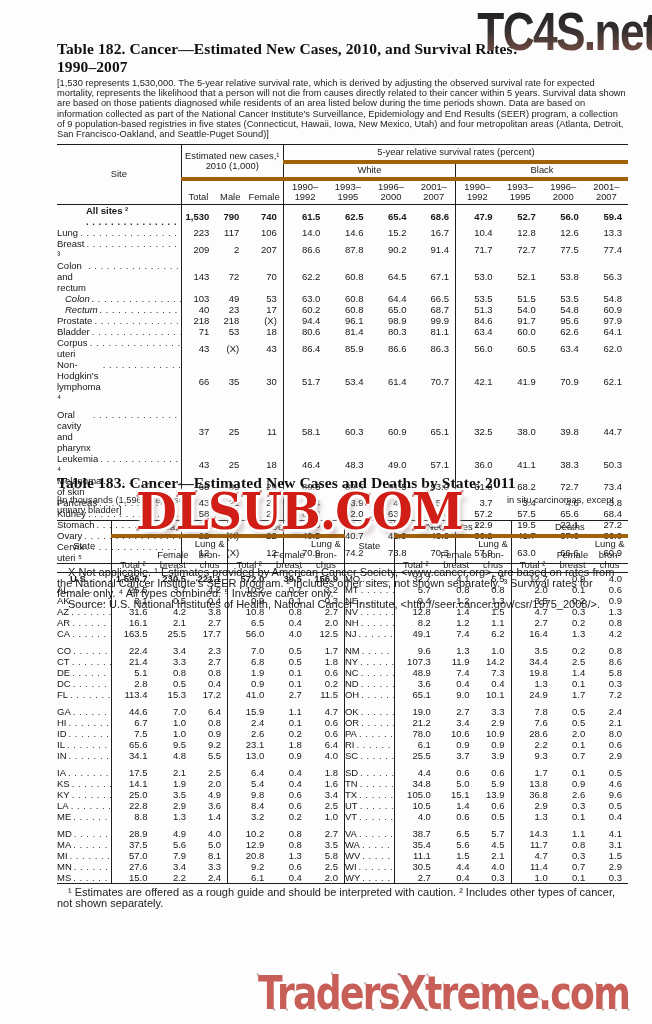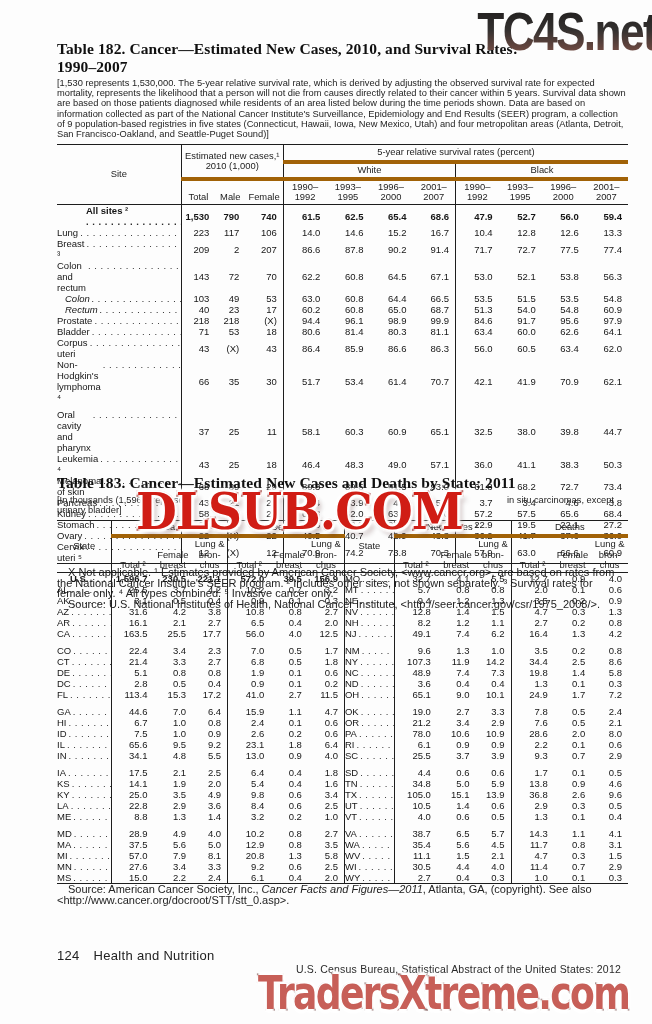--- a/index.html
+++ b/index.html
@@ -1275,26 +1275,20 @@
             <td class="num bl">2.7</td>
             <td class="num">0.4</td>
             <td class="num">0.3</td>
             <td class="num bl">1.0</td>
             <td class="num">0.1</td>
             <td class="num">0.3</td>
           </tr>
         </tbody>
     </table>
 
-    <p class="fnote src"><span>Source: American Cancer Society, Inc., </span><i>Cancer Facts and Figures—2011</i><span>, Atlanta, GA, (copyright). See also</span><br><span>&lt;http://www.cancer.org/docroot/STT/stt_0.asp&gt;.</span></p>
+    <p class="fnote">¹ Estimates are offered as a rough guide and should be interpreted with caution. ² Includes other types of cancer, not shown separately.</p>
   </section>
 
-  <div id="footer">
-    <div id="folio">
-      <span>124</span><span class="gap">Health and Nutrition</span>
-    </div>
-    <div id="census">U.S. Census Bureau, Statistical Abstract of the United States: 2012</div>
-  </div>
 
   <div id="wm-top" class="wm">TC4S.net</div>
   <div id="wm-mid" class="wm">DLSUB.COM</div>
   <div id="wm-bot" class="wm">TradersXtreme.com</div>
 </div>
 
 </body></html>

